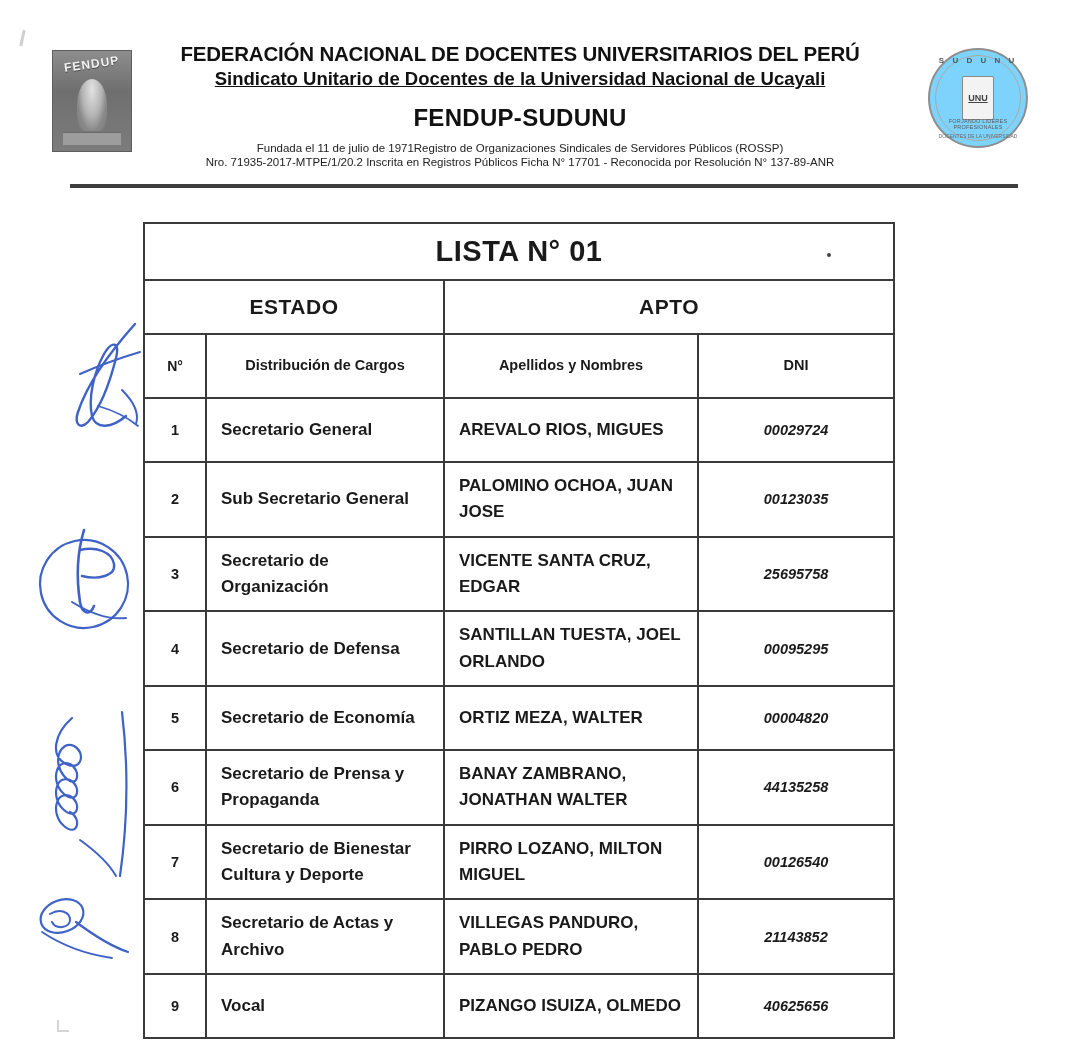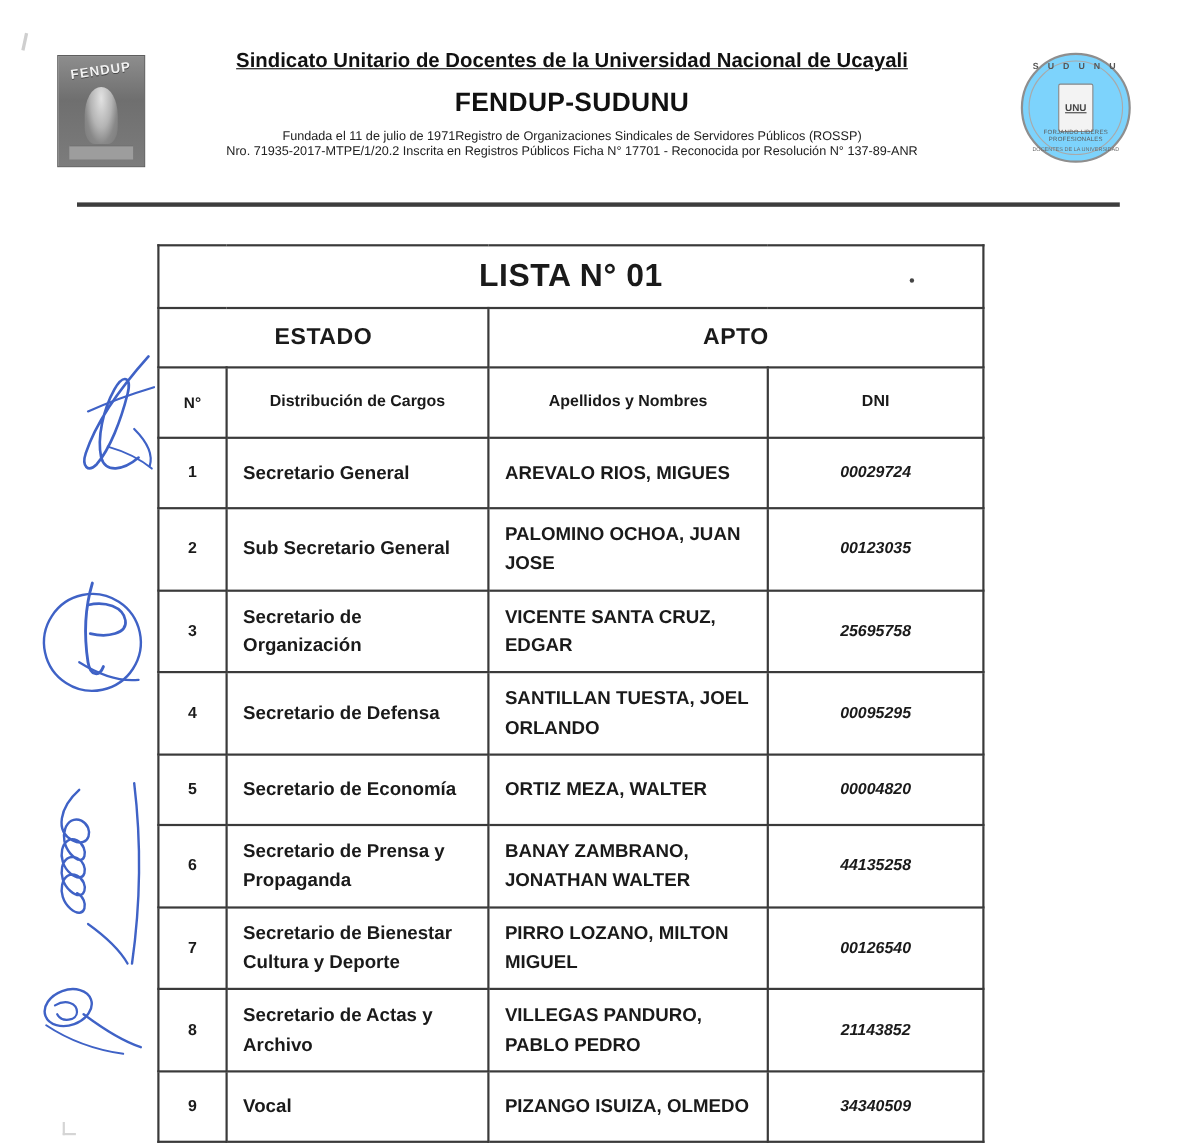--- a/index.html
+++ b/index.html
@@ -277,20 +277,21 @@
 
 <div class="header">
 
   <div class="logo-left">
     <div class="fendup-word">FENDUP</div>
     <div class="torch"></div>
     <div class="base"></div>
   </div>
 
   <div class="title-block">
+    <div class="org-line1">FEDERACIÓN NACIONAL DE DOCENTES UNIVERSITARIOS DEL PERÚ</div>
     <div class="org-line2">Sindicato Unitario de Docentes de la Universidad Nacional de Ucayali</div>
     <div class="org-line3">FENDUP-SUDUNU</div>
     <div class="org-sub1">Fundada el 11 de julio de 1971Registro de Organizaciones Sindicales de Servidores Públicos (ROSSP)</div>
     <div class="org-sub2">Nro. 71935-2017-MTPE/1/20.2  Inscrita en Registros Públicos Ficha N° 17701   -   Reconocida por Resolución N° 137-89-ANR</div>
   </div>
 
   <div class="logo-right">
     <div class="ring"></div>
     <div class="top-text">S U D U N U</div>
     <div class="mid">UNU</div>
@@ -371,21 +372,21 @@
     <tr class="data-row">
       <td class="cell-num">8</td>
       <td class="cell-cargo">Secretario de Actas y Archivo</td>
       <td class="cell-name">VILLEGAS PANDURO, PABLO PEDRO</td>
       <td class="cell-dni">21143852</td>
     </tr>
     <tr class="data-row">
       <td class="cell-num">9</td>
       <td class="cell-cargo">Vocal</td>
       <td class="cell-name">PIZANGO ISUIZA, OLMEDO</td>
-      <td class="cell-dni">34340509</td>
+      <td class="cell-dni">40625656</td>
     </tr>
   </tbody>
 </table>
 
 <div class="sig" style="left:40px; top:312px;">
   <svg width="130" height="130" viewBox="0 0 130 130" fill="none">
     <path d="M95 12 C70 40, 48 70, 38 100 C34 112, 40 118, 48 110 C60 96, 70 70, 76 46 C80 30, 72 28, 64 42 C54 60, 48 86, 52 104 C56 118, 72 116, 86 104" stroke="#3f62c6" stroke-width="2.4" stroke-linecap="round"></path>
     <path d="M40 62 C58 54, 80 46, 100 40" stroke="#3f62c6" stroke-width="2" stroke-linecap="round"></path>
     <path d="M82 78 C92 88, 100 100, 96 112" stroke="#3f62c6" stroke-width="2" stroke-linecap="round"></path>
     <path d="M58 94 C72 98, 86 104, 98 114" stroke="#3f62c6" stroke-width="1.8" stroke-linecap="round"></path>

